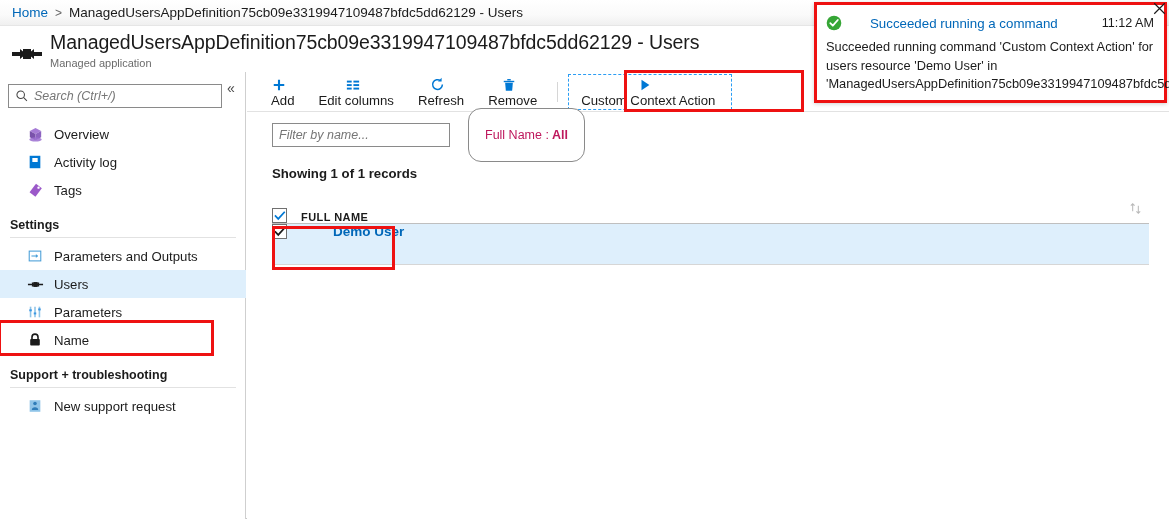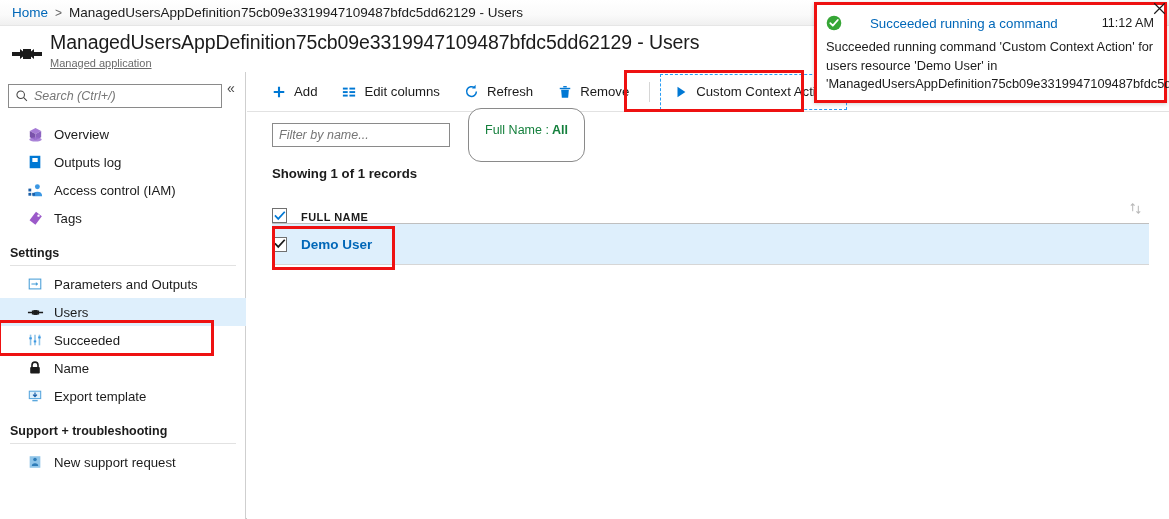--- a/index.html
+++ b/index.html
@@ -27,21 +27,21 @@
 
   
   #res-header{
     position:absolute;left:0;top:27px;width:1169px;height:45px;
     background:#ffffff;display:flex;align-items:flex-start;
     padding:6px 0 0 10px;box-sizing:border-box;
   }
   #res-icon{width:34px;height:34px;margin-right:6px;flex:none;position:relative;top:4px;}
   .res-text{display:flex;flex-direction:column;line-height:1;}
   #res-title{font-size:19.5px;font-weight:400;color:#1b1b1b;letter-spacing:-.1px;white-space:nowrap;}
-  #res-sub{font-size:11px;color:#6b6b6b;margin-top:5px;text-decoration:underline;}
+  #res-sub{font-size:11px;color:#6b6b6b;margin-top:5px;}
 
   
   #leftnav{
     position:absolute;left:0;top:72px;width:246px;height:447px;
     background:#ffffff;border-right:1px solid #cfcfcf;box-sizing:border-box;
   }
   #collapse-btn{
     position:absolute;right:4px;top:6px;width:20px;height:20px;
     display:flex;align-items:center;justify-content:center;
     color:#4a4a4a;font-size:14px;cursor:pointer;line-height:1;
@@ -71,59 +71,59 @@
   
   #content{position:absolute;left:247px;top:72px;width:922px;height:447px;background:#fff;}
   #toolbar{
     position:absolute;left:0;top:0;width:922px;height:40px;
     border-bottom:1px solid #e2e2e2;display:flex;align-items:center;
     padding-left:14px;box-sizing:border-box;
   }
   .tb-btn{
     height:30px;display:flex;align-items:center;padding:0 10px;margin-right:4px;
     cursor:pointer;font-size:13.2px;color:#1b1b1b;white-space:nowrap;background:transparent;
-    border:none;font-family:inherit;
+    border:none;font-family:inherit;flex-direction:column;
   }
   .tb-btn .ic{width:16px;height:16px;margin-right:7px;flex:none;display:flex;align-items:center;justify-content:center;}
   .tb-sep{width:1px;height:20px;background:#d6d6d6;margin:0 10px 0 6px;flex:none;}
   #ctx-action-wrap{position:relative;padding:3px;}
   #ctx-action-wrap .focus-ring{
     position:absolute;inset:0;border:1.5px dashed #2a9df4;box-sizing:border-box;pointer-events:none;
   }
 
   #filters{position:absolute;left:0;top:40px;width:922px;height:46px;display:flex;align-items:center;padding-left:25px;box-sizing:border-box;}
   #filter-input{
     width:178px;height:24px;border:1px solid #8a8a8a;box-sizing:border-box;
     background:#fff;font-family:inherit;font-size:12.5px;font-style:italic;
     color:#767676;padding:0 6px;outline:none;
   }
   #filter-input::placeholder{color:#767676;font-style:italic;opacity:1;}
   #pill-fullname{
     margin-left:18px;height:24px;padding:14px 16px;border:1px solid #8a8a8a;border-radius:13px;
-    display:flex;font-size:12.5px;color:#15803d;cursor:pointer;background:#fff;white-space:nowrap;
+    display:flex;align-items:center;font-size:12.5px;color:#be185d;cursor:pointer;background:#fff;white-space:nowrap;
   }
   #pill-fullname b{font-weight:bold;margin-left:3px;}
 
   #records-label{position:absolute;left:25px;top:94px;font-size:13.2px;font-weight:bold;color:#1b1b1b;}
 
   #table{position:absolute;left:25px;top:125px;width:877px;}
   #table-head{
     height:26px;display:flex;align-items:flex-end;border-bottom:1px solid #bfbfbf;
     position:relative;
   }
   .cbx{
     width:15px;height:15px;border:1px solid #707070;background:#fff;box-sizing:border-box;
     display:flex;align-items:center;justify-content:center;flex:none;cursor:pointer;
   }
   .cbx svg{display:block;}
   #table-head .hcell{margin-left:14px;font-size:11px;font-weight:bold;letter-spacing:.45px;color:#1b1b1b;}
   #sort-icon{position:absolute;right:6px;top:4px;color:#b9b9b9;}
   #table-row{
-    height:40px;display:flex;align-items:center;background:#deeffc;
-    border-bottom:1px solid #d6d6d6;position:relative;
+    height:40px;display:flex;background:#deeffc;
+    border-bottom:1px solid #d6d6d6;position:relative;gap:32px;
   }
   #row-name{margin-left:14px;font-size:13.5px;font-weight:bold;color:#0067b8;cursor:pointer;white-space:nowrap;}
 
   
   .redbox{position:absolute;border:3px solid #ee1111;box-sizing:border-box;pointer-events:none;z-index:40;}
 
   
   #toast{
     position:absolute;right:2px;top:2px;width:353px;height:101px;
     background:#ffffff;border:3px solid #ee1111;box-sizing:border-box;z-index:60;
@@ -192,35 +192,23 @@
         <span class="lb">Overview</span>
       </div>
 
       <div class="nav-item">
         <span class="ic">
           <svg viewBox="0 0 18 18" width="16" height="16">
             <rect x="3" y="2" width="12" height="14" fill="#0078d4"></rect>
             <rect x="6" y="4.5" width="6" height="4.5" fill="#ffffff"></rect>
           </svg>
         </span>
-        <span class="lb">Outputs log</span>
-      </div>
-
-      <div class="nav-item">
-        <span class="ic">
-          <svg viewBox="0 0 18 18" width="17" height="17">
-            <circle cx="11" cy="5" r="2.6" fill="#3b97e3"></circle>
-            <path d="M6 15 q0-4.6 5-4.6 t5 4.6 z" fill="#3b97e3"></path>
-            <rect x="1.5" y="7" width="3" height="3" fill="#1b5fa8"></rect>
-            <rect x="1.5" y="11.5" width="3" height="3" fill="#1b5fa8"></rect>
-            <rect x="5.5" y="11.5" width="3" height="3" fill="#1b5fa8"></rect>
-          </svg>
-        </span>
-        <span class="lb">Access control (IAM)</span>
-      </div>
+        <span class="lb">Activity log</span>
+      </div>
+
 
       <div class="nav-item">
         <span class="ic">
           <svg viewBox="0 0 18 18" width="17" height="17">
             <path d="M10.5 2 L16 7.5 L8 15.5 L2.5 10 Z" fill="#9b59c9" transform="rotate(-8 9 9)"></path>
             <circle cx="12.2" cy="6" r="1.25" fill="#ffffff"></circle>
           </svg>
         </span>
         <span class="lb">Tags</span>
       </div>
@@ -260,44 +248,33 @@
               <line x1="9" y1="3" x2="9" y2="15"></line>
               <line x1="14" y1="3" x2="14" y2="15"></line>
             </g>
             <g fill="#3b97e3">
               <rect x="2.6" y="6" width="2.8" height="2.2"></rect>
               <rect x="7.6" y="9.5" width="2.8" height="2.2"></rect>
               <rect x="12.6" y="5" width="2.8" height="2.2"></rect>
             </g>
           </svg>
         </span>
-        <span class="lb">Succeeded</span>
+        <span class="lb">Parameters</span>
       </div>
 
       <div class="nav-item">
         <span class="ic">
           <svg viewBox="0 0 18 18" width="16" height="16">
             <path d="M5.6 8 v-2.2 a3.4 3.4 0 0 1 6.8 0 v2.2" fill="none" stroke="#1b1b1b" stroke-width="1.8"></path>
             <rect x="3.6" y="8" width="10.8" height="7.2" rx="1" fill="#1b1b1b"></rect>
           </svg>
         </span>
         <span class="lb">Name</span>
       </div>
 
-      <div class="nav-item">
-        <span class="ic">
-          <svg viewBox="0 0 18 18" width="16" height="16">
-            <rect x="2" y="3" width="14" height="9.5" fill="#5aa7dd"></rect>
-            <rect x="3.2" y="4.2" width="11.6" height="7.1" fill="#dff0fb"></rect>
-            <path d="M9 5 v4 M6.8 7.4 L9 9.6 L11.2 7.4" stroke="#1b5fa8" stroke-width="1.4" fill="none"></path>
-            <rect x="6" y="13.4" width="6" height="1.6" fill="#5aa7dd"></rect>
-          </svg>
-        </span>
-        <span class="lb">Export template</span>
-      </div>
 
       <div class="nav-group">Support + troubleshooting</div>
       <div class="nav-rule"></div>
 
       <div class="nav-item">
         <span class="ic">
           <svg viewBox="0 0 18 18" width="16" height="16">
             <rect x="3" y="2.5" width="12" height="13" fill="#8fc4e8"></rect>
             <circle cx="9" cy="6.2" r="2" fill="#2e7cb8"></circle>
             <path d="M5.4 13.5 q0-3.2 3.6-3.2 t3.6 3.2 z" fill="#2e7cb8"></path>

